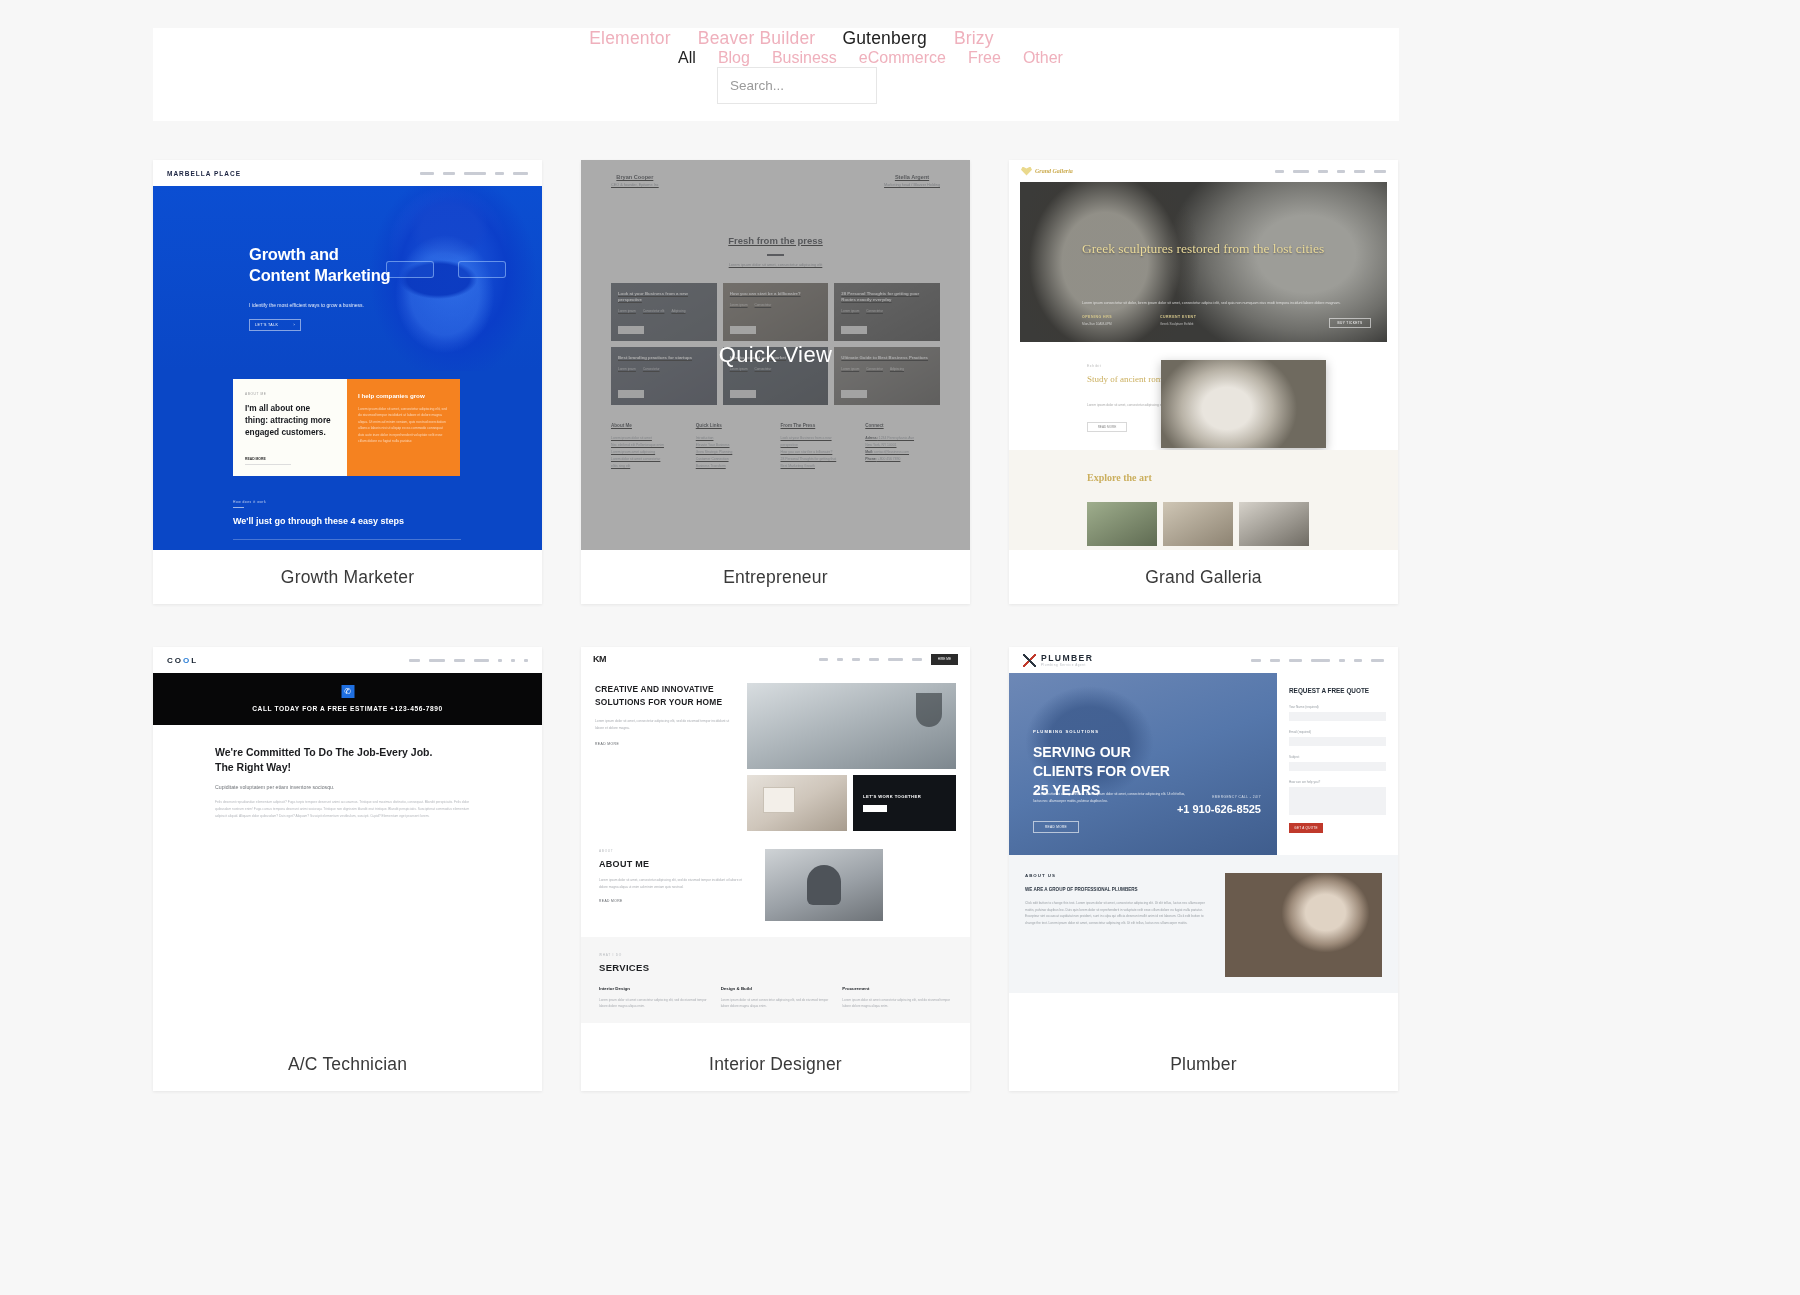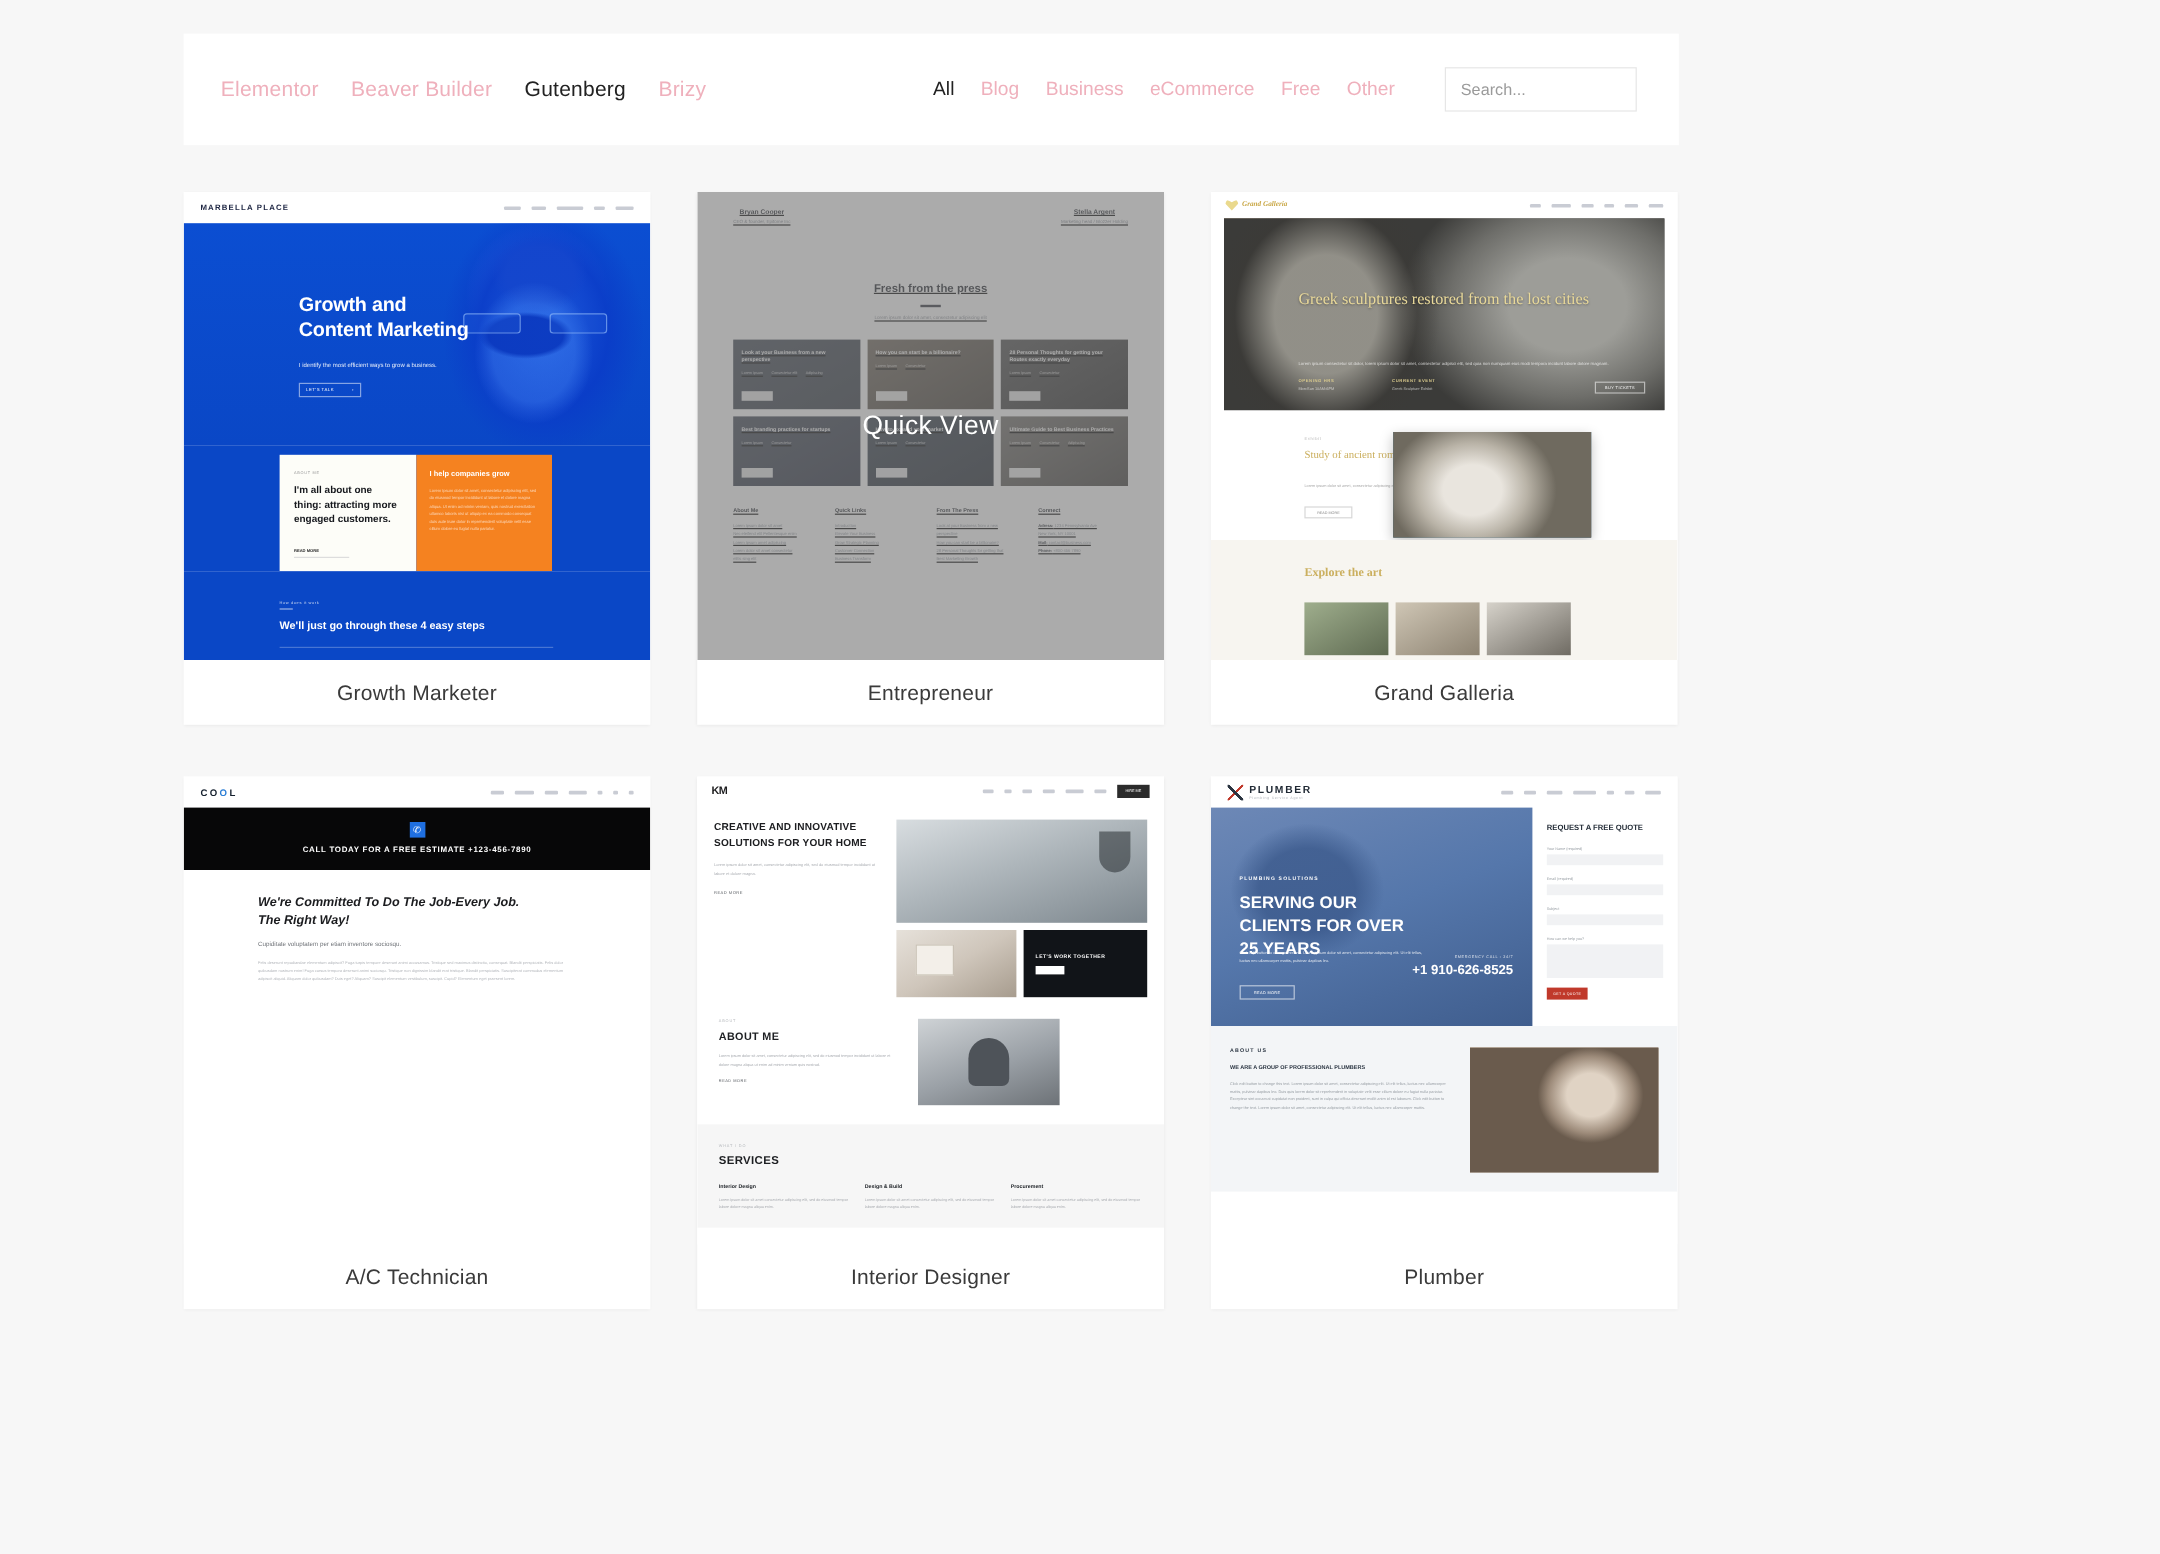--- a/index.html
+++ b/index.html
@@ -12,20 +12,21 @@
   }
 
   
   .filter-bar {
     position: absolute;
     left: 153px; top: 28px;
     width: 1246px; height: 93px;
     background: #ffffff;
     display: flex;
     align-items: center;
+    flex-direction: column;
   }
   .builder-tabs { display: flex; align-items: center; margin-left: 31px; gap: 27px; }
   .builder-tab {
     font-size: 17.5px;
     color: #efb0bc;
     letter-spacing: .2px;
     cursor: pointer;
     white-space: nowrap;
   }
   .builder-tab.active { color: #222222; }
@@ -225,21 +226,21 @@
   .c4-hat::after{ content:""; position:absolute; left:-14px; bottom:-4px; width:56px; height:9px; background:#2891c1; border-radius:6px;}
   .c4-h{ position:absolute; left:204px; top:48px; font-size:15px; font-weight:700; color:#fff; letter-spacing:-.2px;}
   .c4-s{ position:absolute; left:204px; top:76px; font-size:9px; font-weight:700; color:#fff; line-height:1.45;}
   .c4-i{ position:absolute; left:204px; top:108px; font-size:5.2px; font-style:italic; color:rgba(255,255,255,.92);}
   .c4-cta{ position:absolute; left:204px; top:124px; width:64px; height:14px; background:#3fdc6d; display:flex; align-items:center; justify-content:center;}
   .c4-cta span{ font-size:3.6px; font-weight:700; color:#fff; letter-spacing:.3px;}
   .c4-black{ height:52px; background:#070708; position:relative; }
   .c4-ico{ position:absolute; left:50%; top:12px; transform:translateX(-50%); width:13px; height:13px; background:#1f6fe0; display:flex;align-items:center;justify-content:center; color:#fff; font-size:8px;}
   .c4-ct{ position:absolute; left:50%; top:32px; transform:translateX(-50%); font-size:6.6px; font-weight:700; color:#fff; letter-spacing:.6px; white-space:nowrap;}
   .c4-body{ background:#fff; padding:20px 62px 0; }
-  .c4-bh{ font-size:10.5px; font-weight:700; color:#1b1c1f; line-height:1.42;font-style:italic;}
+  .c4-bh{ font-size:10.5px; font-weight:700; color:#1b1c1f; line-height:1.42;}
   .c4-bs{ margin-top:9px; font-size:5.2px; color:#6f7378;}
   .c4-bp{ margin-top:9px; font-size:3.3px; color:#b3b6bb; line-height:2.1;}
 
   
   .c5-bar{ height:24px; background:#fff; display:flex; align-items:center; justify-content:space-between; padding:0 12px;}
   .c5-logo{ font-size:9px; font-weight:700; color:#1d1d1f; letter-spacing:-.5px;}
   .c5-btn{ width:27px; height:11px; background:#2b2b2b; display:flex;align-items:center;justify-content:center;}
   .c5-btn span{ font-size:3.2px; color:#fff;}
   .c5-top{ display:flex; padding:12px 14px 0; gap:12px;}
   .c5-left{ width:140px; }

